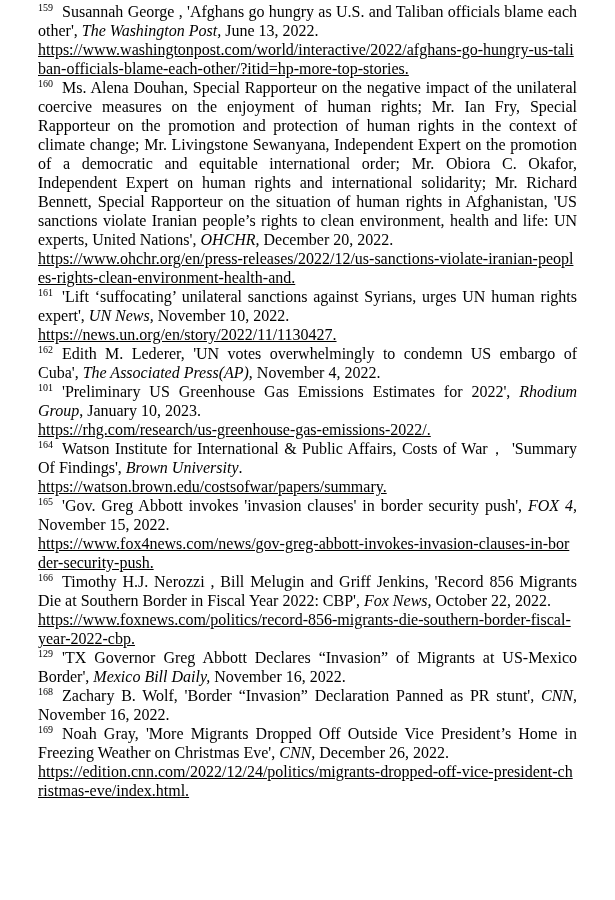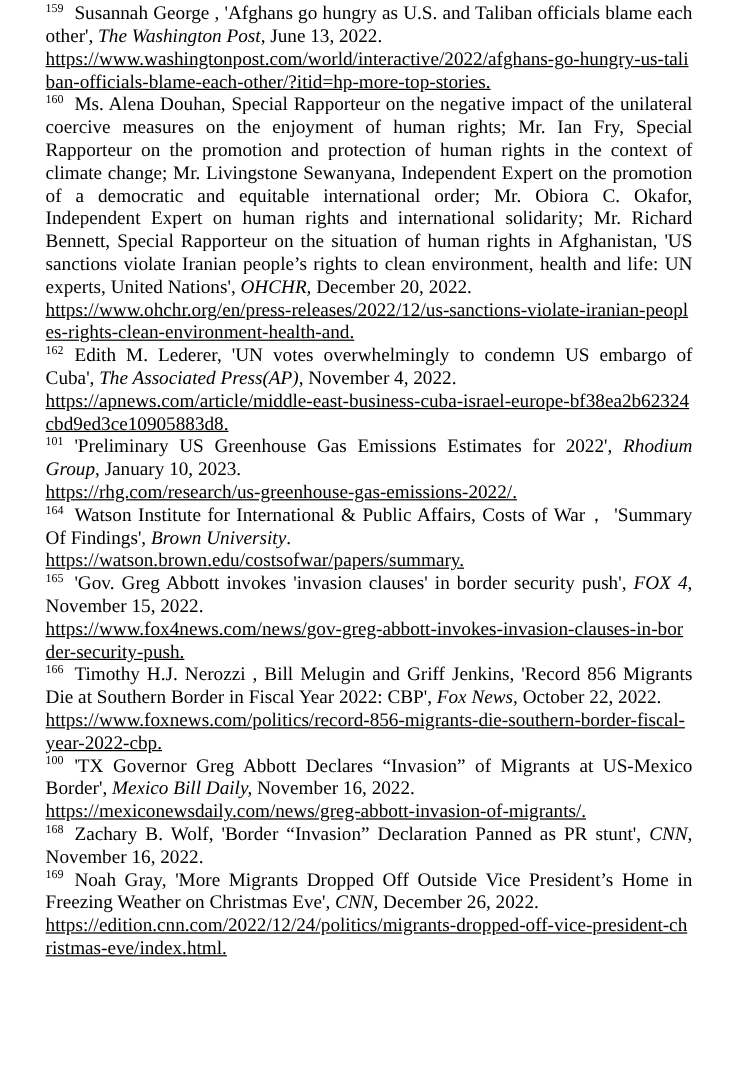--- a/index.html
+++ b/index.html
@@ -45,22 +45,23 @@
     text-decoration: underline;
   }
 </style>
 </head>
 <body>
 
 <div class="doc">
   <div>
       <p class="footnote"><sup class="fn-num">159</sup><span class="seg">Susannah George , 'Afghans go hungry as U.S. and Taliban officials blame each other', </span><span class="seg italic">The Washington Post,</span><span class="seg"> June 13, 2022.</span><br><span class="fn-url">https://www.washingtonpost.com/world/interactive/2022/afghans-go-hungry-us-taliban-officials-blame-each-other/?itid=hp-more-top-stories.</span></p>
       <p class="footnote"><sup class="fn-num">160</sup><span class="seg">Ms. Alena Douhan, Special Rapporteur on the negative impact of the unilateral coercive measures on the enjoyment of human rights; Mr. Ian Fry, Special Rapporteur on the promotion and protection of human rights in the context of climate change; Mr. Livingstone Sewanyana, Independent Expert on the promotion of a democratic and equitable international order; Mr. Obiora C. Okafor, Independent Expert on human rights and international solidarity; Mr. Richard Bennett, Special Rapporteur on the situation of human rights in Afghanistan, 'US sanctions violate Iranian people’s rights to clean environment, health and life: UN experts, United Nations', </span><span class="seg italic">OHCHR,</span><span class="seg"> December 20, 2022.</span><br><span class="fn-url">https://www.ohchr.org/en/press-releases/2022/12/us-sanctions-violate-iranian-peoples-rights-clean-environment-health-and.</span></p>
-      <p class="footnote"><sup class="fn-num">162</sup><span class="seg">Edith M. Lederer, 'UN votes overwhelmingly to condemn US embargo of Cuba', </span><span class="seg italic">The Associated Press(AP)</span><span class="seg">, November 4, 2022.</span><br><span class="fn-url">https://apnews.com/article/middle-east-business-cuba-israel-europe-bf38ea2b62324cbd9ed3ce10905883d8.</span></p>
+      <p class="footnote"><sup class="fn-num">161</sup><span class="seg">'Lift ‘suffocating’ unilateral sanctions against Syrians, urges UN human rights expert', </span><span class="seg italic">UN News,</span><span class="seg"> November 10, 2022.</span><br><span class="fn-url">https://news.un.org/en/story/2022/11/1130427.</span></p>
+      <p class="footnote"><sup class="fn-num">162</sup><span class="seg">Edith M. Lederer, 'UN votes overwhelmingly to condemn US embargo of Cuba', </span><span class="seg italic">The Associated Press(AP)</span><span class="seg">, November 4, 2022.</span><br></p>
       <p class="footnote"><sup class="fn-num">101</sup><span class="seg">'Preliminary US Greenhouse Gas Emissions Estimates for 2022', </span><span class="seg italic">Rhodium Group</span><span class="seg">, January 10, 2023.</span><br><span class="fn-url">https://rhg.com/research/us-greenhouse-gas-emissions-2022/.</span></p>
       <p class="footnote"><sup class="fn-num">164</sup><span class="seg">Watson Institute for International &amp; Public Affairs, Costs of War， 'Summary Of Findings', </span><span class="seg italic">Brown University</span><span class="seg">.</span><br><span class="fn-url">https://watson.brown.edu/costsofwar/papers/summary.</span></p>
       <p class="footnote"><sup class="fn-num">165</sup><span class="seg">'Gov. Greg Abbott invokes 'invasion clauses' in border security push', </span><span class="seg italic">FOX 4,</span><span class="seg"> November 15, 2022.</span><br><span class="fn-url">https://www.fox4news.com/news/gov-greg-abbott-invokes-invasion-clauses-in-border-security-push.</span></p>
       <p class="footnote"><sup class="fn-num">166</sup><span class="seg">Timothy H.J. Nerozzi , Bill Melugin and Griff Jenkins, 'Record 856 Migrants Die at Southern Border in Fiscal Year 2022: CBP', </span><span class="seg italic">Fox News,</span><span class="seg"> October 22, 2022.</span><br><span class="fn-url">https://www.foxnews.com/politics/record-856-migrants-die-southern-border-fiscal-year-2022-cbp.</span></p>
-      <p class="footnote"><sup class="fn-num">100</sup><span class="seg">'TX Governor Greg Abbott Declares “Invasion” of Migrants at US-Mexico Border', </span><span class="seg italic">Mexico Bill Daily,</span><span class="seg"> November 16, 2022.</span><br><span class="fn-url">https://mexiconewsdaily.com/news/greg-abbott-invasion-of-migrants/.</span></p>
+      <p class="footnote"><sup class="fn-num">129</sup><span class="seg">'TX Governor Greg Abbott Declares “Invasion” of Migrants at US-Mexico Border', </span><span class="seg italic">Mexico Bill Daily,</span><span class="seg"> November 16, 2022.</span><br></p>
       <p class="footnote"><sup class="fn-num">168</sup><span class="seg">Zachary B. Wolf, 'Border “Invasion” Declaration Panned as PR stunt', </span><span class="seg italic">CNN,</span><span class="seg"> November 16, 2022.</span><br></p>
       <p class="footnote"><sup class="fn-num">169</sup><span class="seg">Noah Gray, 'More Migrants Dropped Off Outside Vice President’s Home in Freezing Weather on Christmas Eve', </span><span class="seg italic">CNN,</span><span class="seg"> December 26, 2022.</span><br><span class="fn-url">https://edition.cnn.com/2022/12/24/politics/migrants-dropped-off-vice-president-christmas-eve/index.html.</span></p>
     </div>
 </div>
 
 </body></html>

